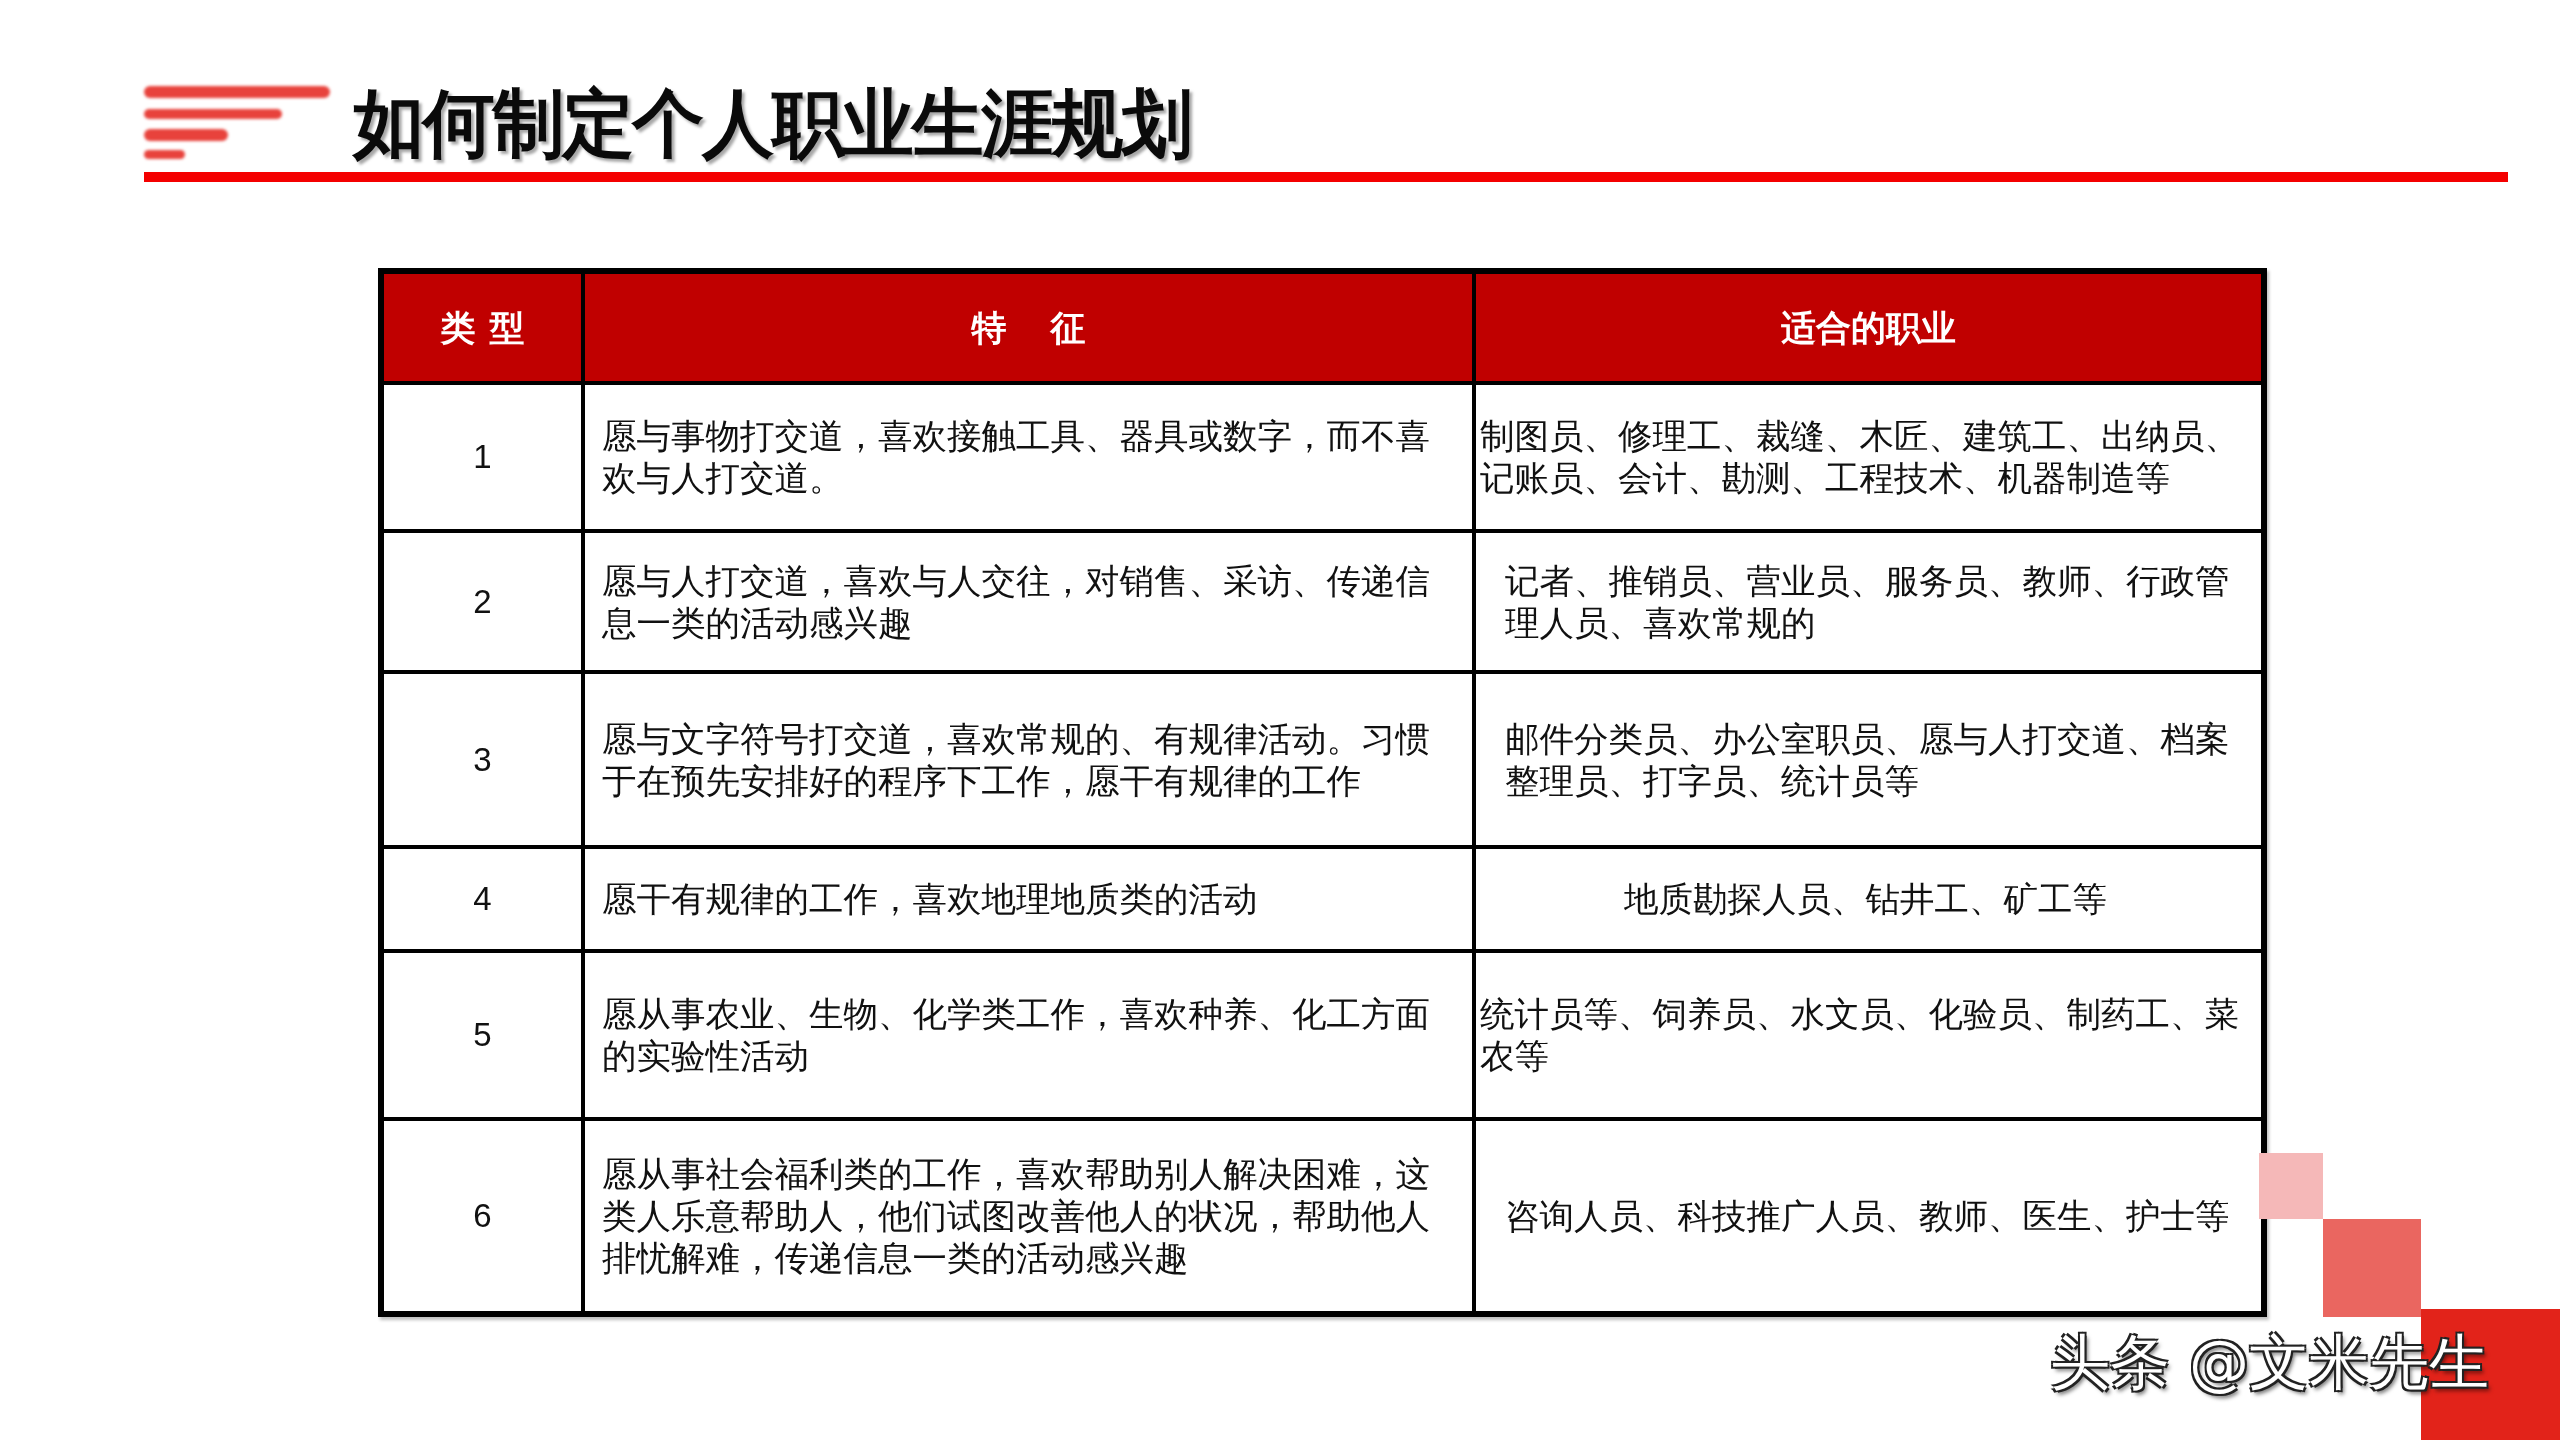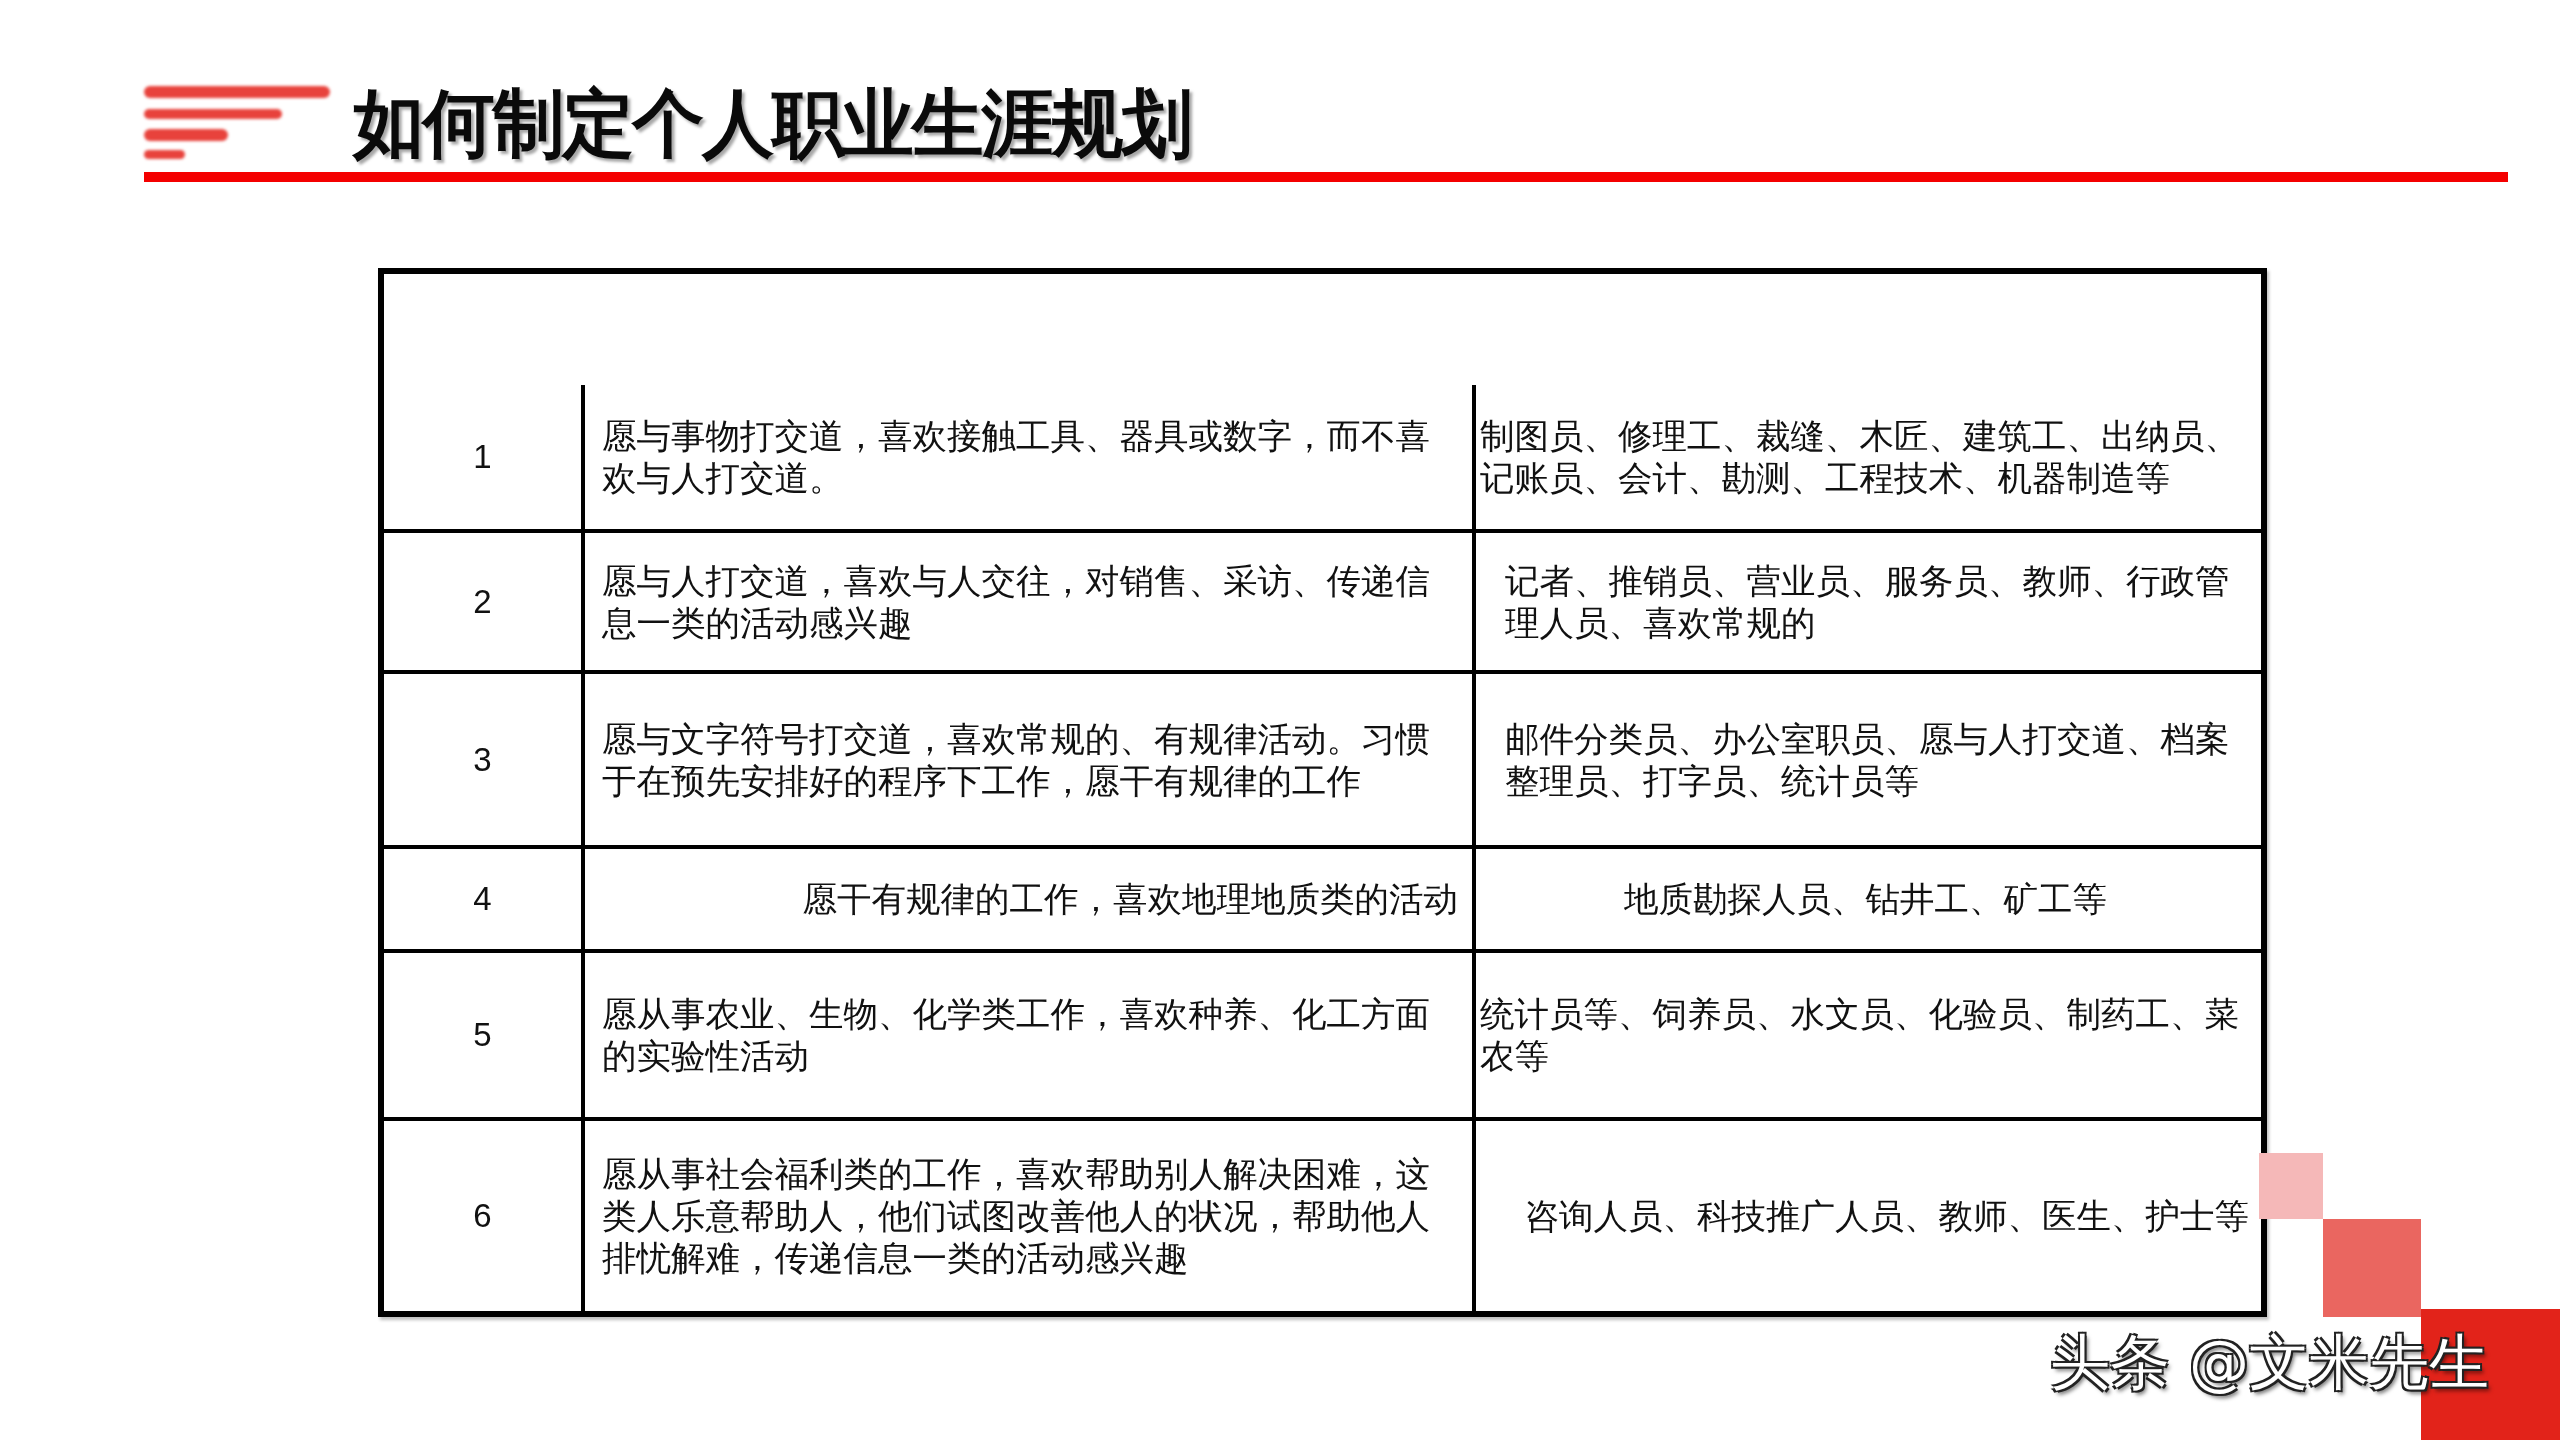--- a/index.html
+++ b/index.html
@@ -20,21 +20,21 @@
   .title-underline { position: absolute; left: 144px; top: 172px; width: 2364px; height: 10px; background: #f40000; }
 
   .career-table {
     position: absolute; left: 378px; top: 268px; width: 1889px; height: 1049px;
     border: 6px solid #000; border-collapse: collapse;
     box-shadow: 2px 3px 3px rgba(0,0,0,0.25);
   }
   .grid { position: absolute; inset: 0; }
   .row { position: absolute; left: 0; right: 0; display: flex; border-bottom: 4px solid #000; }
   .row.last { border-bottom: none; }
-  .cell { height: 100%; display: flex; align-items: center; font-size: 34.5px; line-height: 42px; color: #111; justify-content: flex-end; }
+  .cell { height: 100%; display: flex; align-items: center; font-size: 34.5px; line-height: 42px; color: #111; }
   .cell.c1 { width: 201px; justify-content: center; border-right: 4px solid #000; font-family: "Liberation Sans", sans-serif; font-size: 33px; }
   .cell.c2 { width: 891px; padding-left: 17px; padding-right: 14px; border-right: 4px solid #000; }
   .cell.c3 { flex: 1; padding-left: 4px; padding-right: 12px; }
   .cell.c3.indent { padding-left: 29px; }
   .cell.c3.center { justify-content: center; padding-left: 6px; }
   .row.header { background: #c00000; }
   .row.header .cell { color: #ffffff; font-weight: bold; font-size: 35px; justify-content: center; padding: 0; font-family: "DejaVu Sans", sans-serif; }
   .row.header .cell.c1 { letter-spacing: 14px; padding-left: 14px; }
   .row.header .cell.c2 { letter-spacing: 44px; padding-left: 44px; }
   .cell-text { display: block; }
@@ -55,20 +55,31 @@
   <div class="title-bar" style="left:144px; top:129px; width:84px; height:12px;"></div>
   <div class="title-bar" style="left:144px; top:150px; width:41px; height:9px;"></div>
 </div>
 
 <div class="page-title">如何制定个人职业生涯规划</div>
 <div class="title-underline"></div>
 
 <div class="career-table">
   <div class="grid">
 
+    <div class="row header" style="top:0; height:111px;">
+      <div class="cell c1">
+          <span>类型</span>
+        </div>
+      <div class="cell c2">
+          <span>特征</span>
+        </div>
+      <div class="cell c3">
+          <span>适合的职业</span>
+        </div>
+    </div>
 
     <div class="row" style="top:111px; height:148px;">
       <div class="cell c1">
           <span>1</span>
         </div>
       <div class="cell c2">
           <span class="cell-text">愿与事物打交道，喜欢接触工具、器具或数字，而不喜欢与人打交道。</span>
         </div>
       <div class="cell c3">
           <span class="cell-text">制图员、修理工、裁缝、木匠、建筑工、出纳员、记账员、会计、勘测、工程技术、机器制造等</span>

